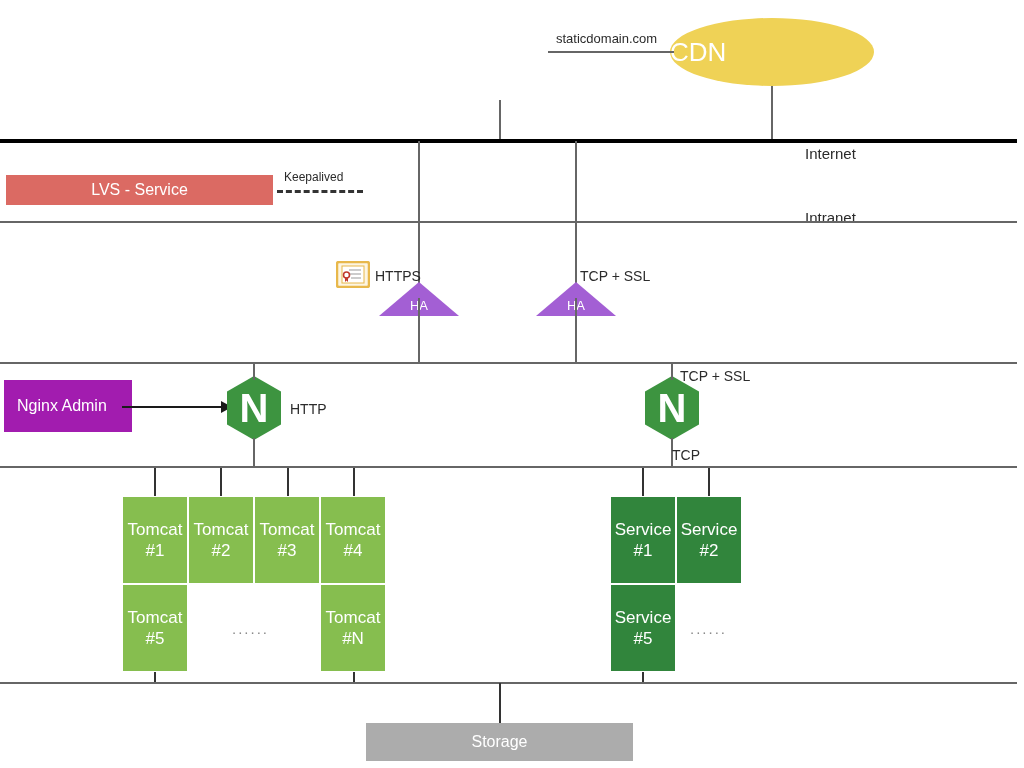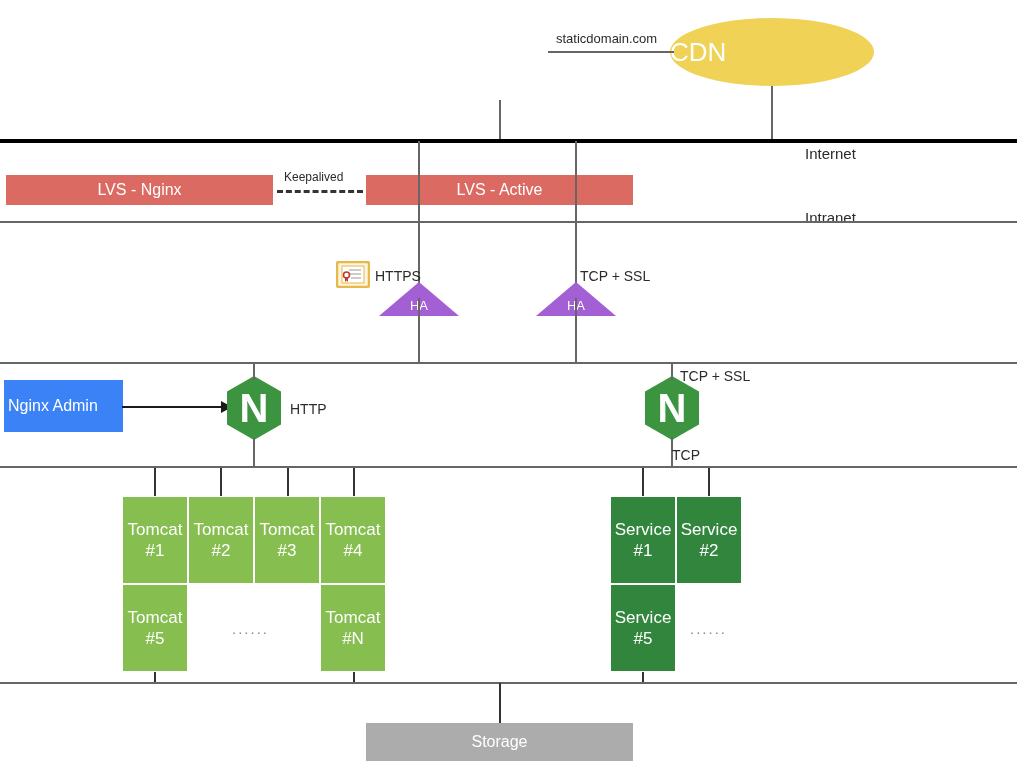--- a/index.html
+++ b/index.html
@@ -59,23 +59,23 @@
     position: absolute;
     display: flex;
     align-items: center;
     justify-content: center;
     color: #ffffff;
     font-size: 16px;
   }
   .bar.lvs { background: #DB6A63; }
   .bar.storage { background: #ACACAC; }
   .bar.admin {
-    background: #3b82f6;
+    background: #a21caf;
     justify-content: flex-start;
-    padding-left: 4px;
+    padding-left: 13px;
     font-size: 16px;
   }
   .plain-text {
     position: absolute;
     color: #2b2b2b;
     font-size: 14px;
     white-space: nowrap;
   }
   .plain-text.big { font-size: 15px; margin-top: 44px; }
   .keepalived-label {
@@ -156,26 +156,23 @@
 
   <div class="vline" style="left:771px; top:86px; height:56px;"></div>
 
   <div class="plain-text big" style="left:805px; top:101px;">Internet</div>
 
   <div class="hline thick" style="left:0px; top:139px; width:1017px;"></div>
 
   <div class="plain-text big" style="left:805px; top:165px;">Intranet</div>
 
   <div class="bar lvs" style="left:6px; top:175px; width:267px; height:30px;">
-    <span>LVS - Nginx</span>
-  </div>
-
-  <div class="bar lvs" style="left:366px; top:175px; width:267px; height:30px;">
-    <span>LVS - Active</span>
-  </div>
+    <span>LVS - Service</span>
+  </div>
+
 
   <div class="dashed" style="left:277px; top:190px; width:86px;"></div>
   <div class="keepalived-label" style="left:284px; top:170px;">Keepalived</div>
 
   <div class="vline" style="left:418px; top:141px; height:82px;"></div>
   <div class="vline" style="left:575px; top:141px; height:82px;"></div>
 
   <div class="hline" style="left:0px; top:221px; width:1017px;"></div>
 
   <div class="vline" style="left:418px; top:223px; height:60px;"></div>

